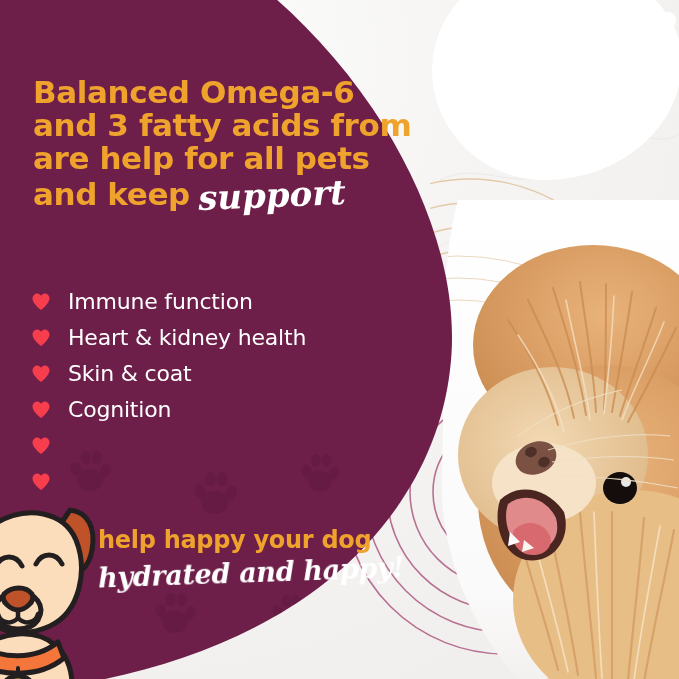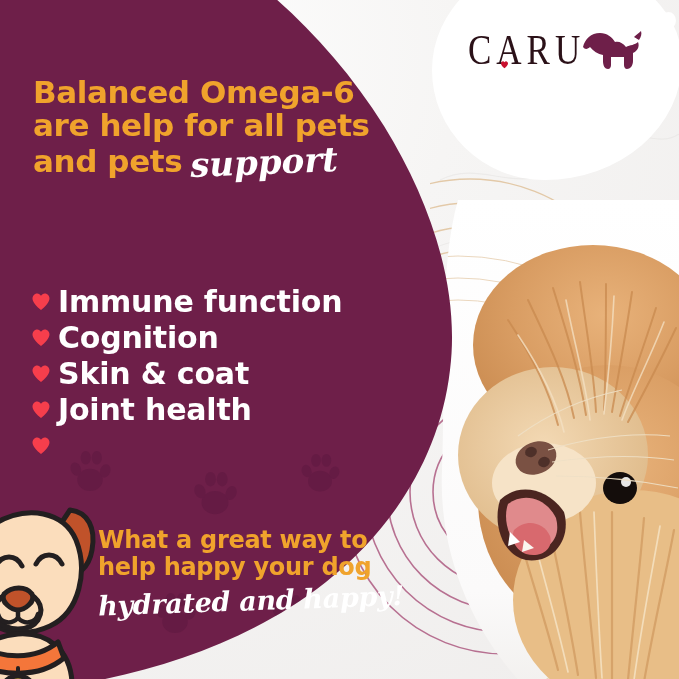--- a/index.html
+++ b/index.html
@@ -79,23 +79,23 @@
   .bullets{
     position:absolute;left:30px;top:283px;width:400px;
   }
   .bullet{
     display:flex;align-items:center;height:36px;
   }
   .bullet .hrt{width:24px;flex:0 0 24px;display:flex;align-items:center;}
   .bullet .txt{
     color:#ffffff;
     font-family:"DejaVu Sans", sans-serif;
-    font-size:30px;font-weight:700;
+    font-size:22px;font-weight:400;
     letter-spacing:-0.2px;
-    margin-left:4px;
+    margin-left:14px;
     white-space:nowrap;
   }
   
   .cta{
     position:absolute;left:98px;top:527px;width:320px;
     color:#F0A32C;
     font-family:"DejaVu Sans", sans-serif;
     font-weight:bold;font-size:24px;line-height:1.14;
     letter-spacing:-0.3px;
   }
@@ -323,68 +323,75 @@
             <ellipse cx="8" cy="-12" rx="6" ry="8"></ellipse>
             <ellipse cx="18" cy="-3" rx="6" ry="8" transform="rotate(20)"></ellipse>
           </g>
         </g>
       </g>
     </svg>
   </div>
 
   <div class="headline">
     <span class="ln">Balanced Omega-6</span>
+    <span class="ln">and 3 fatty acids from</span>
     <span class="ln">are help for all pets</span>
-    <span class="ln"><span>and pets</span><span class="script">support</span></span>
+    <span class="ln"><span>and keep</span><span class="script">support</span></span>
   </div>
 
   <div class="bullets">
     <div class="bullet">
       <span class="hrt">
         <svg width="22" height="20" viewBox="0 0 24 22">
             <path d="M12 21 C2 13 1 7.5 4.4 4.2 C7.2 1.5 10.6 2.6 12 5.3 C13.4 2.6 16.8 1.5 19.6 4.2 C23 7.5 22 13 12 21 Z" fill="#F63E4C"></path>
           </svg>
       </span>
       <span class="txt">Immune function</span>
     </div>
     <div class="bullet">
       <span class="hrt">
         <svg width="22" height="20" viewBox="0 0 24 22">
             <path d="M12 21 C2 13 1 7.5 4.4 4.2 C7.2 1.5 10.6 2.6 12 5.3 C13.4 2.6 16.8 1.5 19.6 4.2 C23 7.5 22 13 12 21 Z" fill="#F63E4C"></path>
           </svg>
       </span>
+      <span class="txt">Heart &amp; kidney health</span>
+    </div>
+    <div class="bullet">
+      <span class="hrt">
+        <svg width="22" height="20" viewBox="0 0 24 22">
+            <path d="M12 21 C2 13 1 7.5 4.4 4.2 C7.2 1.5 10.6 2.6 12 5.3 C13.4 2.6 16.8 1.5 19.6 4.2 C23 7.5 22 13 12 21 Z" fill="#F63E4C"></path>
+          </svg>
+      </span>
+      <span class="txt">Skin &amp; coat</span>
+    </div>
+    <div class="bullet">
+      <span class="hrt">
+        <svg width="22" height="20" viewBox="0 0 24 22">
+            <path d="M12 21 C2 13 1 7.5 4.4 4.2 C7.2 1.5 10.6 2.6 12 5.3 C13.4 2.6 16.8 1.5 19.6 4.2 C23 7.5 22 13 12 21 Z" fill="#F63E4C"></path>
+          </svg>
+      </span>
       <span class="txt">Cognition</span>
     </div>
     <div class="bullet">
       <span class="hrt">
         <svg width="22" height="20" viewBox="0 0 24 22">
             <path d="M12 21 C2 13 1 7.5 4.4 4.2 C7.2 1.5 10.6 2.6 12 5.3 C13.4 2.6 16.8 1.5 19.6 4.2 C23 7.5 22 13 12 21 Z" fill="#F63E4C"></path>
           </svg>
       </span>
-      <span class="txt">Skin &amp; coat</span>
-    </div>
-    <div class="bullet">
-      <span class="hrt">
-        <svg width="22" height="20" viewBox="0 0 24 22">
-            <path d="M12 21 C2 13 1 7.5 4.4 4.2 C7.2 1.5 10.6 2.6 12 5.3 C13.4 2.6 16.8 1.5 19.6 4.2 C23 7.5 22 13 12 21 Z" fill="#F63E4C"></path>
-          </svg>
-      </span>
-      <span class="txt">Joint health</span>
     </div>
     <div class="bullet">
       <span class="hrt">
         <svg width="22" height="20" viewBox="0 0 24 22">
             <path d="M12 21 C2 13 1 7.5 4.4 4.2 C7.2 1.5 10.6 2.6 12 5.3 C13.4 2.6 16.8 1.5 19.6 4.2 C23 7.5 22 13 12 21 Z" fill="#F63E4C"></path>
           </svg>
       </span>
     </div>
   </div>
 
   <div class="cta">
-    <span class="ln">What a great way to</span>
     <span class="ln">help happy your dog</span>
     <span class="cta-script">hydrated and happy!</span>
   </div>
 
   <svg class="cartoon" width="150" height="190" viewBox="0 0 150 190">
     <g stroke="#231F20" stroke-width="5" stroke-linejoin="round" stroke-linecap="round">
 
       <path d="M86,16 C104,18 112,34 108,56 C105,74 93,84 80,80 L74,34 Z" fill="#C0522A"></path>
 
       <path d="M10,30 C44,10 80,18 92,46 C104,76 96,118 66,132
@@ -404,31 +411,14 @@
 
       <path d="M-12,188 C-14,160 4,142 34,140 C64,138 86,156 88,188 Z" fill="#FBDDBC"></path>
 
       <path d="M-4,150 C16,166 52,166 74,148 L80,164 C56,184 14,184 -10,166 Z" fill="#F4763A"></path>
 
       <path d="M34,174 L34,186" fill="none" stroke-width="4"></path>
       <ellipse cx="34" cy="196" rx="16" ry="14" fill="#F2C43B"></ellipse>
     </g>
   </svg>
 
-  <div class="logo">
-    <span class="logo-word">CARU</span>
-    <svg class="logo-heart" viewBox="0 0 24 22">
-      <path d="M12 21 C2 13 1 7.5 4.4 4.2 C7.2 1.5 10.6 2.6 12 5.3 C13.4 2.6 16.8 1.5 19.6 4.2 C23 7.5 22 13 12 21 Z" fill="#C8102E"></path>
-    </svg>
-    <svg class="logo-dog" width="66" height="42" viewBox="0 0 66 42">
-      <path d="M6,17 C8,9 14,3 23,3 C30,3 35,7 38,12
-               C42,11 46,13 49,17 C53,15 58,15 61,12
-               C63,17 60,21 56,23 L56,31 C56,36 53,39 50,39
-               C48,39 47,37 47,35 L47,27 L34,27 L34,35
-               C34,37 33,39 31,39 C28,39 26,36 26,31
-               L26,25 C21,24 16,21 13,17
-               C11,19 8,20 6,17 Z
-               M62,10 C64,7 65,4 64,1 C62,3 59,5 57,7 Z" fill="#6E1F49"></path>
-      <ellipse cx="14" cy="13" rx="2" ry="2.4" fill="#6E1F49"></ellipse>
-    </svg>
-  </div>
 
 </div>
 
 </body></html>

